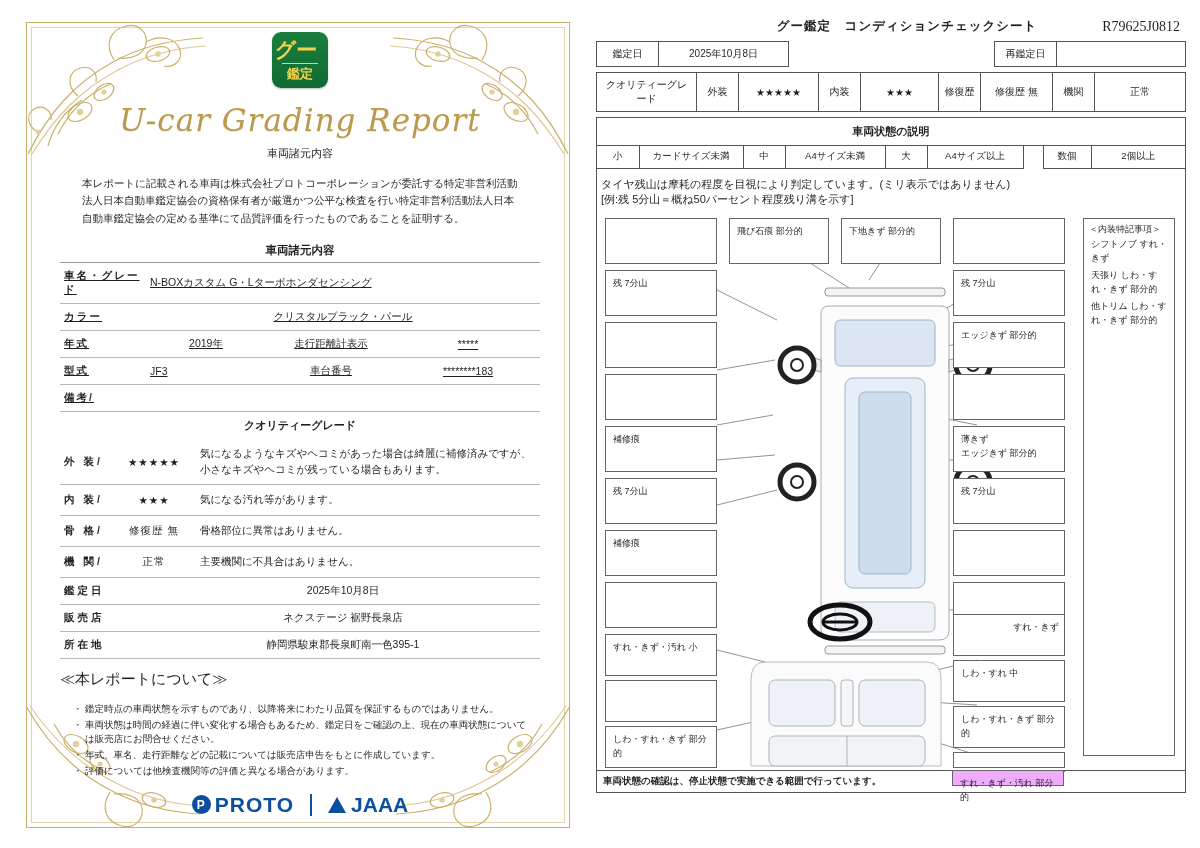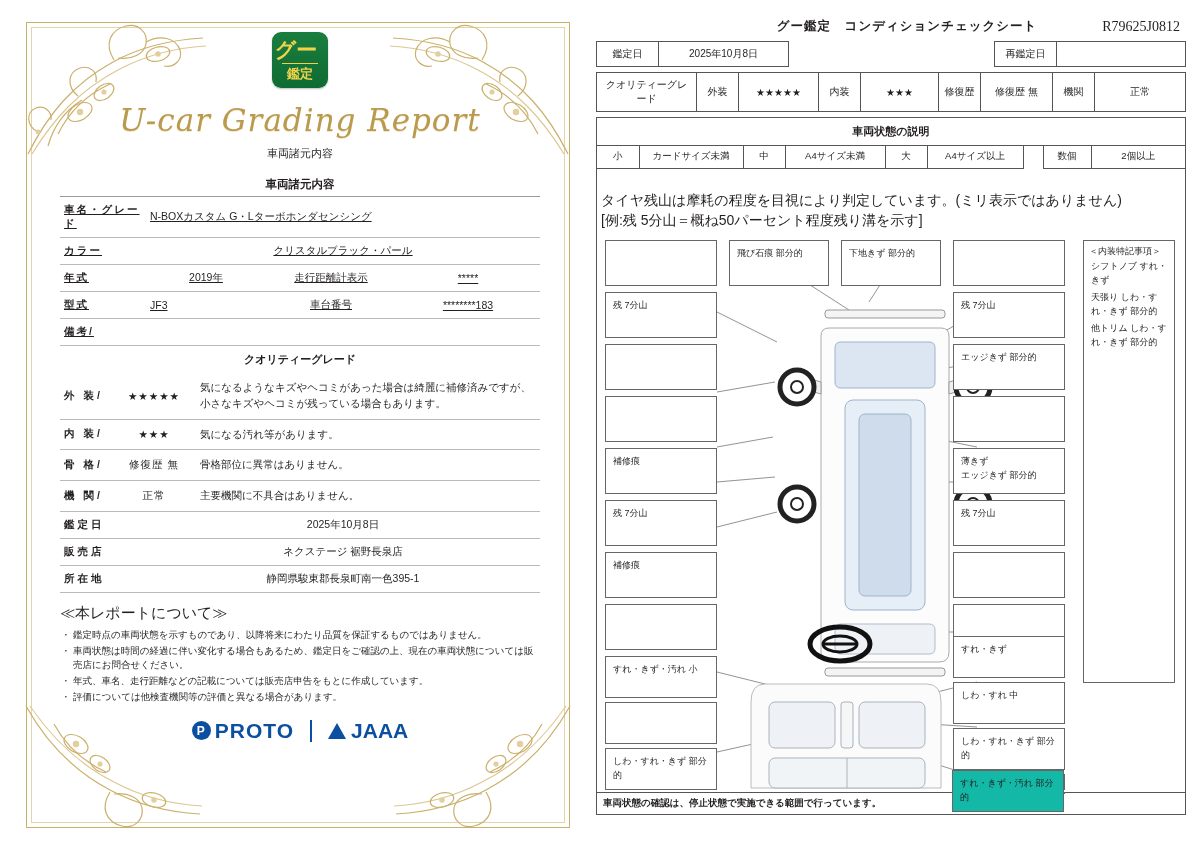--- a/index.html
+++ b/index.html
@@ -83,21 +83,21 @@
   td.gstar { width:84px; font-size:10px; letter-spacing:1px; }
   td.gtxt { font-size:10px; line-height:1.5; }
 
   table.foot { width:100%; border-collapse:collapse; }
   table.foot td { border-bottom:1px solid #b9b9b9; font-size:10.5px; padding:6px 4px; }
   table.foot td.flab { width:86px; font-weight:bold; letter-spacing:3px; }
   table.foot td.fval { text-align:center; }
 
   .notes { margin-top:8px; font-size:9.5px; line-height:1.55; }
   .notes .nh { font-size:15px; margin-bottom:4px; }
-  .notes ul { margin:0; padding-left:13px; list-style:none; }
+  .notes ul { margin:12px; padding-left:13px; list-style:none; }
   .notes li { position:relative; margin-bottom:1px; }
   .notes li:before { content:"・"; position:absolute; left:-12px; }
 
   .brands { display:flex; align-items:center; justify-content:center; gap:16px; margin-top:14px; }
   .proto { display:flex; align-items:center; gap:4px; color:#0a4fa0; font-weight:bold; font-size:21px; letter-spacing:1px;}
   .proto .pcircle {
     width:19px; height:19px; border-radius:50%; background:#0a4fa0; color:#fff;
     font-size:12px; display:flex; align-items:center; justify-content:center; font-weight:bold;
   }
   .divider-v { width:2px; height:22px; background:#0a4fa0; }
@@ -112,21 +112,21 @@
   table.kan { width:100%; border-collapse:collapse; table-layout:fixed; }
   table.kan td { border:1px solid #555; font-size:10px; padding:5px 6px; height:24px; }
   .lbl-cell { background:#fff; text-align:center; }
 
   table.qual { width:100%; border-collapse:collapse; table-layout:fixed; }
   table.qual td { border:1px solid #555; font-size:10px; padding:5px 4px; text-align:center; height:24px; }
 
   table.size { width:100%; border-collapse:collapse; table-layout:fixed; }
   table.size td { border:1px solid #555; font-size:9.5px; text-align:center; padding:4px 2px; height:22px; }
 
-  .tire-note { font-size:14px; line-height:1.45; padding:21px 4px 2px 4px; }
+  .tire-note { font-size:11px; line-height:1.45; padding:8px 4px 2px 4px; }
 
   .diagram-area { position:relative; height:560px; }
   .dbox {
     position:absolute; border:1px solid #666; background:#fff;
   }
   .note-panel { position:absolute; border:1px solid #666; background:#fff; }
   .np-title { font-size:9px; padding:4px 5px 2px 5px; }
   .np-body { font-size:9px; line-height:1.5; padding:0 5px 4px 7px; }
 
   .footer-note { font-size:9.5px; font-weight:bold; padding:4px 6px; }
@@ -227,20 +227,21 @@
         <div class="goo-logo">
           <div class="g1">グー</div>
           <div class="gline"></div>
           <div class="g2">鑑定</div>
         </div>
       </div>
 
       <div class="title-script">U-car Grading Report</div>
       <div class="subtitle">車両諸元内容</div>
 
+      <div class="lead">本レポートに記載される車両は株式会社プロトコーポレーションが委託する特定非営利活動法人日本自動車鑑定協会の資格保有者が厳選かつ公平な検査を行い特定非営利活動法人日本自動車鑑定協会の定める基準にて品質評価を行ったものであることを証明する。</div>
 
       <div class="sec-title">車両諸元内容</div>
       <div class="rule"></div>
 
       <table class="spec">
         <tbody>
             <tr>
           <td class="lab">車名・グレード</td>
           <td class="val" colspan="3">N-BOXカスタム G・Lターボホンダセンシング</td>
         </tr>
@@ -493,52 +494,52 @@
         <div class="dbox" style="left:356px; top:216px; width:112px; height:46px;">
           <div class="np-body" style="padding-top:6px;white-space:pre-line">薄きず
 エッジきず 部分的</div>
         </div>
         <div class="dbox" style="left:356px; top:268px; width:112px; height:46px;">
           <div class="np-body" style="padding-top:6px">残 7分山</div>
         </div>
         <div class="dbox" style="left:356px; top:320px; width:112px; height:46px;"></div>
         <div class="dbox" style="left:356px; top:372px; width:112px; height:46px;"></div>
 
-        <div class="dbox" style="left:356px; top:404px; width:112px; height:42px;">
+        <div class="dbox" style="left:356px; top:404px; width:112px; height:42px;text-align:right;">
           <div class="np-body" style="padding-top:6px">すれ・きず</div>
         </div>
         <div class="dbox" style="left:356px; top:450px; width:112px; height:42px;">
           <div class="np-body" style="padding-top:6px">しわ・すれ 中</div>
         </div>
         <div class="dbox" style="left:356px; top:496px; width:112px; height:42px;">
           <div class="np-body" style="padding-top:6px">しわ・すれ・きず 部分的</div>
         </div>
         <div class="dbox" style="left:356px; top:542px; width:112px; height:16px;"></div>
 
         <div class="dbox" style="left:8px; top:424px; width:112px; height:42px;">
           <div class="np-body" style="padding-top:6px">すれ・きず・汚れ 小</div>
         </div>
         <div class="dbox" style="left:8px; top:470px; width:112px; height:42px;"></div>
         <div class="dbox" style="left:8px; top:516px; width:112px; height:42px;">
           <div class="np-body" style="padding-top:6px">しわ・すれ・きず 部分的</div>
         </div>
 
         <div class="dbox" style="left:356px; top:560px; width:112px; height:0px;"></div>
 
-        <div class="note-panel" style="left:486px; top:8px; width:92px; height:443px;">
+        <div class="note-panel" style="left:486px; top:8px; width:92px; height:538px;">
           <div class="np-title">＜内装特記事項＞</div>
           <div class="np-body">シフトノブ すれ・きず</div>
           <div class="np-body">天張り しわ・すれ・きず 部分的</div>
           <div class="np-body">他トリム しわ・すれ・きず 部分的</div>
         </div>
       </div>
 
       <div style="border-top:1px solid #555;">
         <div class="footer-note">車両状態の確認は、停止状態で実施できる範囲で行っています。</div>
       </div>
     </div>
 
-    <div style="position:absolute; left:360px; top:770px; width:112px; height:42px; border:1px solid #666; background:#14b8a6;">
+    <div style="position:absolute; left:360px; top:770px; width:112px; height:16px; border:1px solid #666; background:#f0abfc;">
       <div class="np-body" style="padding-top:6px">すれ・きず・汚れ 部分的</div>
     </div>
 
   </div>
 </div>
 
 </body></html>

